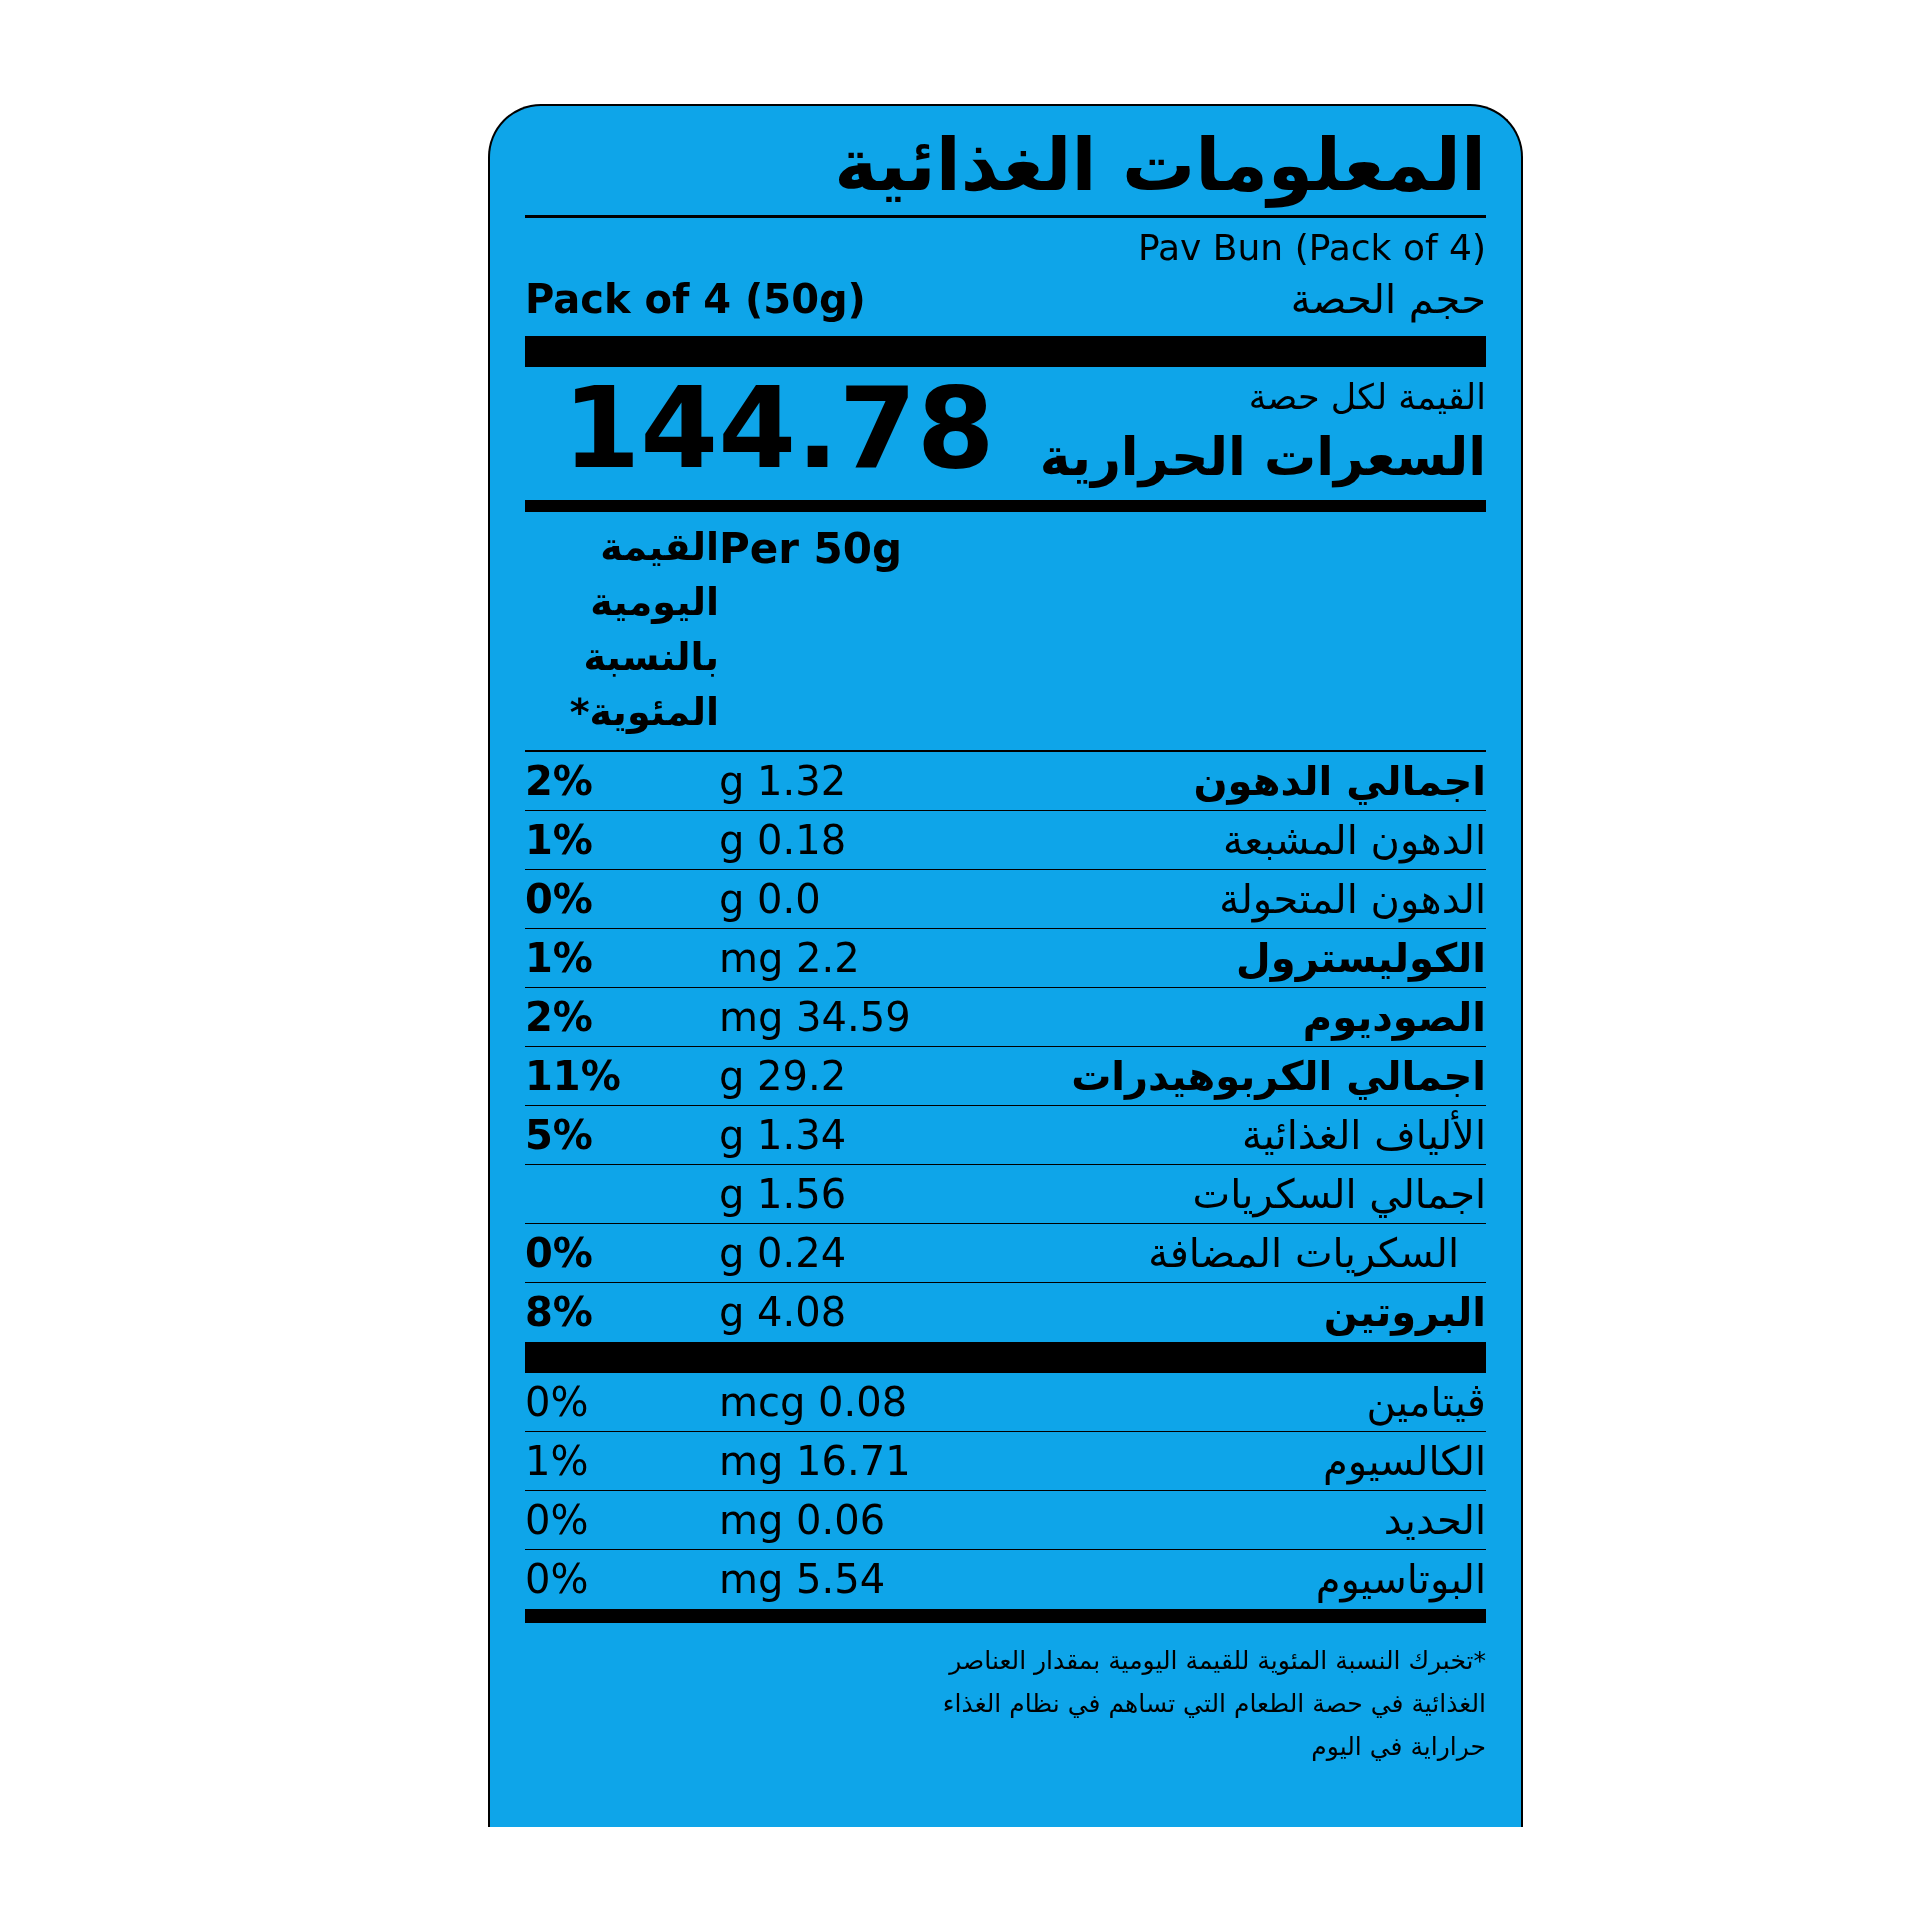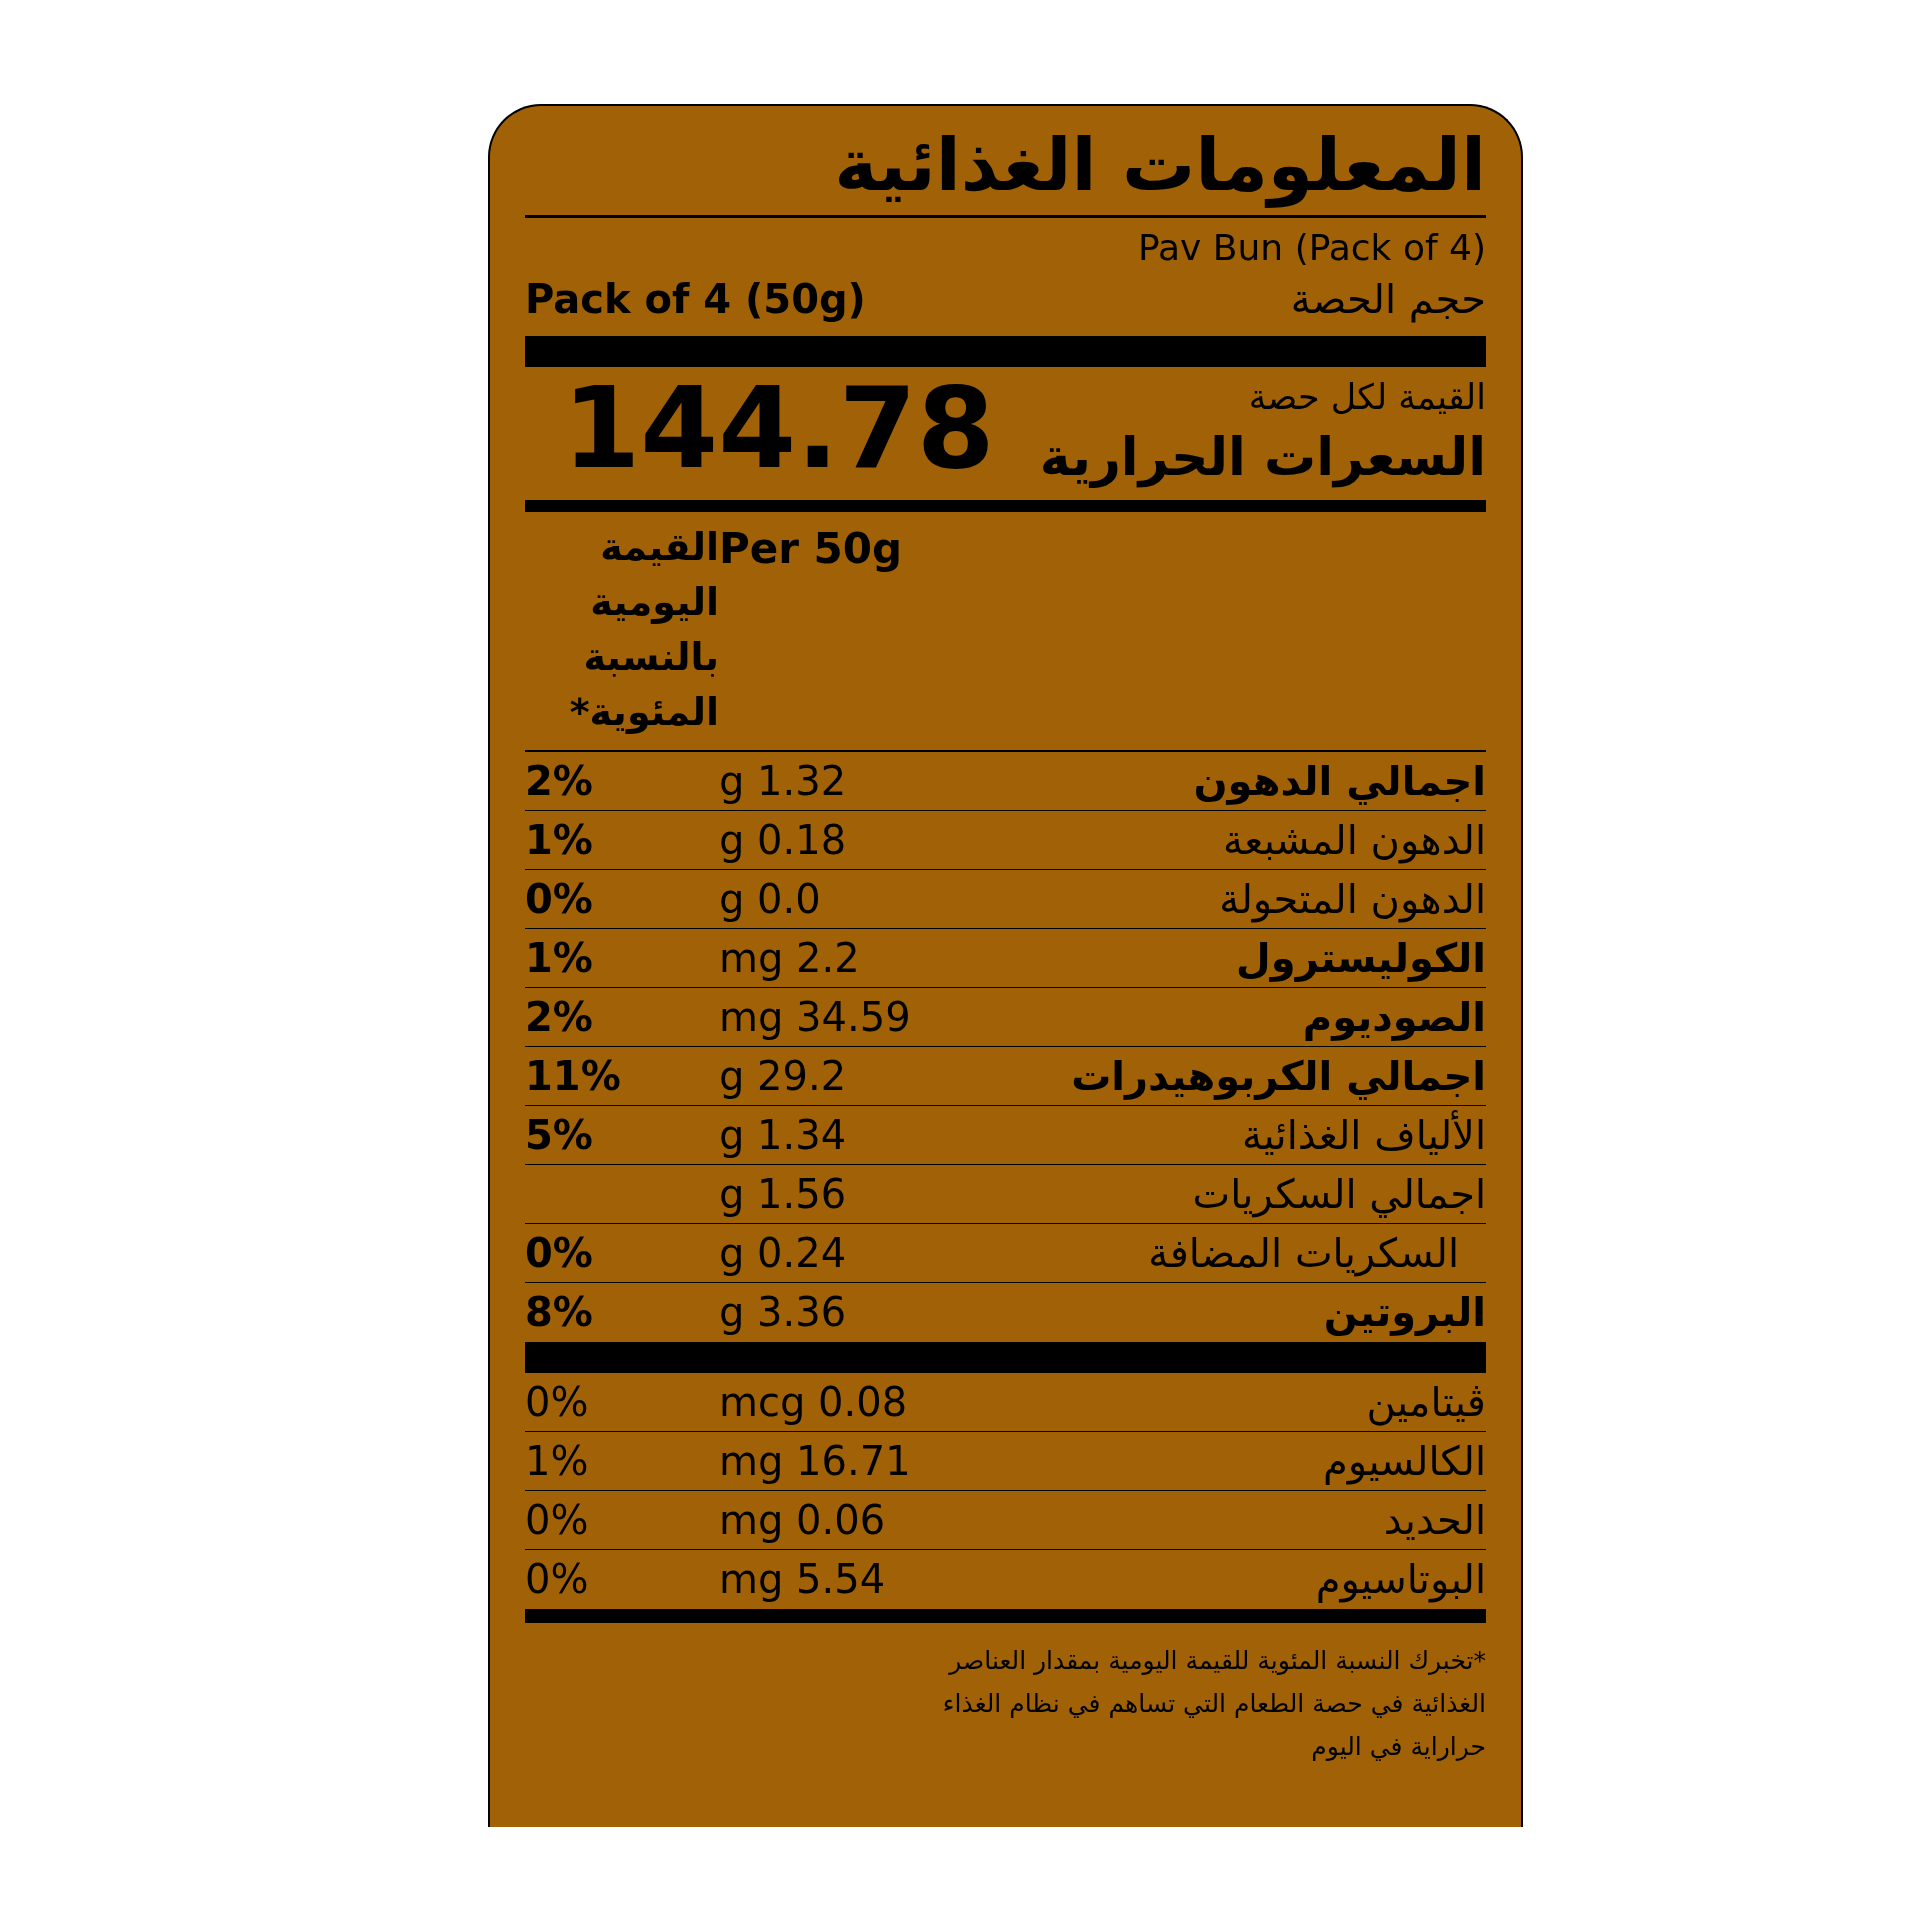--- a/index.html
+++ b/index.html
@@ -3,21 +3,21 @@
 <meta charset="utf-8">
 <style>
   * { margin:0; padding:0; box-sizing:border-box; }
   html,body { width:1931px; height:1931px; background:#ffffff; }
   body { font-family:"DejaVu Sans","Liberation Sans",sans-serif; color:#000; position:relative; }
 
   .label-box{
     position:absolute; left:488px; top:104px; width:1035px; height:1723px;
     border:2.9px solid #000; border-bottom:none;
     border-radius:53px 53px 0 0;
-    padding:0 35px; overflow:hidden; background:#a16207;
+    padding:0 35px; overflow:hidden; background:#0ea5e9;
   }
 
   .title{ padding-top:15.4px; font-size:73px; font-weight:bold; text-align:right; direction:rtl; line-height:1.2;}
   .rule{ height:2.9px; background:#000; margin-top:5.8px; }
   .product{ margin-top:9.7px; font-size:36px; text-align:right; direction:rtl; }
   .serving{ margin-top:7.7px; font-size:40px; display:flex; justify-content:space-between; align-items:flex-end; }
   .serving .sv{ font-weight:bold; direction:rtl; }
   .serving .sl{ direction:rtl; }
 
   .bar{ background:#000; width:100%; }
@@ -126,21 +126,21 @@
       <span class="val">g 1.56</span>
       <span class="name">اجمالي السكريات</span>
     </div>
     <div class="row">
       <span class="pct">0%</span>
       <span class="val">g 0.24</span>
       <span class="name indent">السكريات المضافة</span>
     </div>
     <div class="row nb">
       <span class="pct">8%</span>
-      <span class="val">g 3.36</span>
+      <span class="val">g 4.08</span>
       <span class="name b">البروتين</span>
     </div>
   </div>
 
   <div class="bar bar3"></div>
 
   <div class="s2">
     <div class="row">
       <span class="pct">0%</span>
       <span class="val">mcg 0.08</span>

